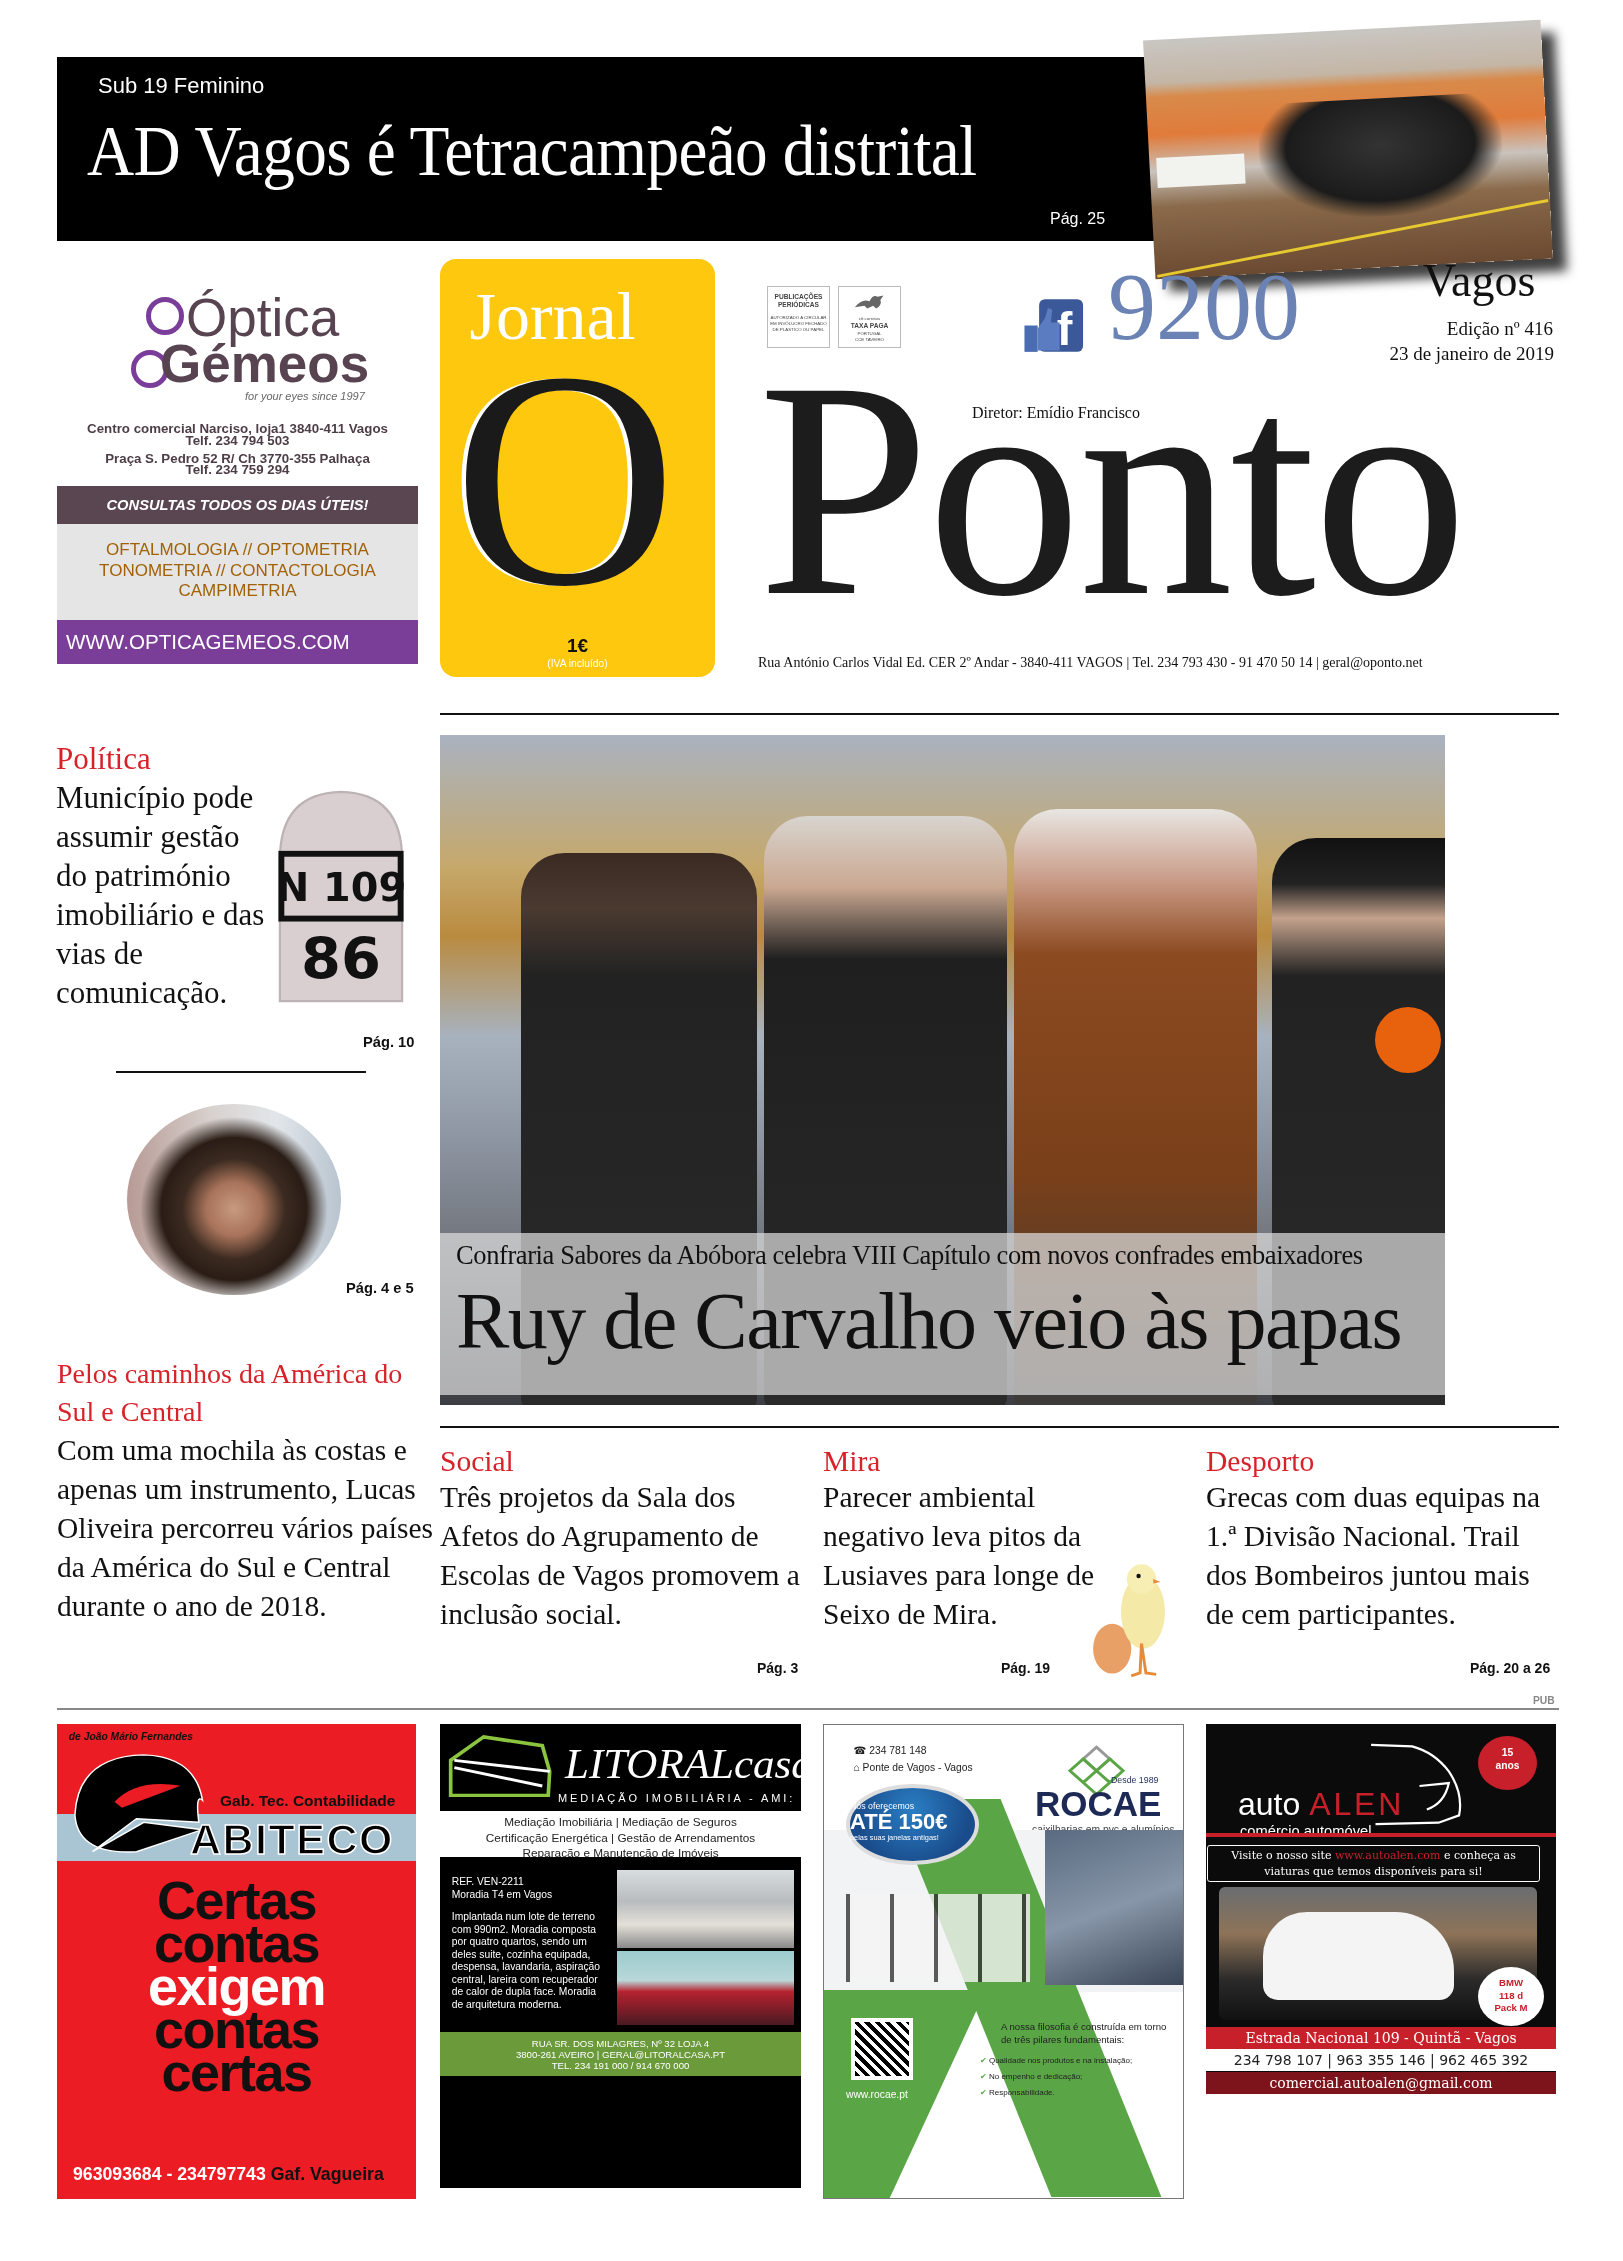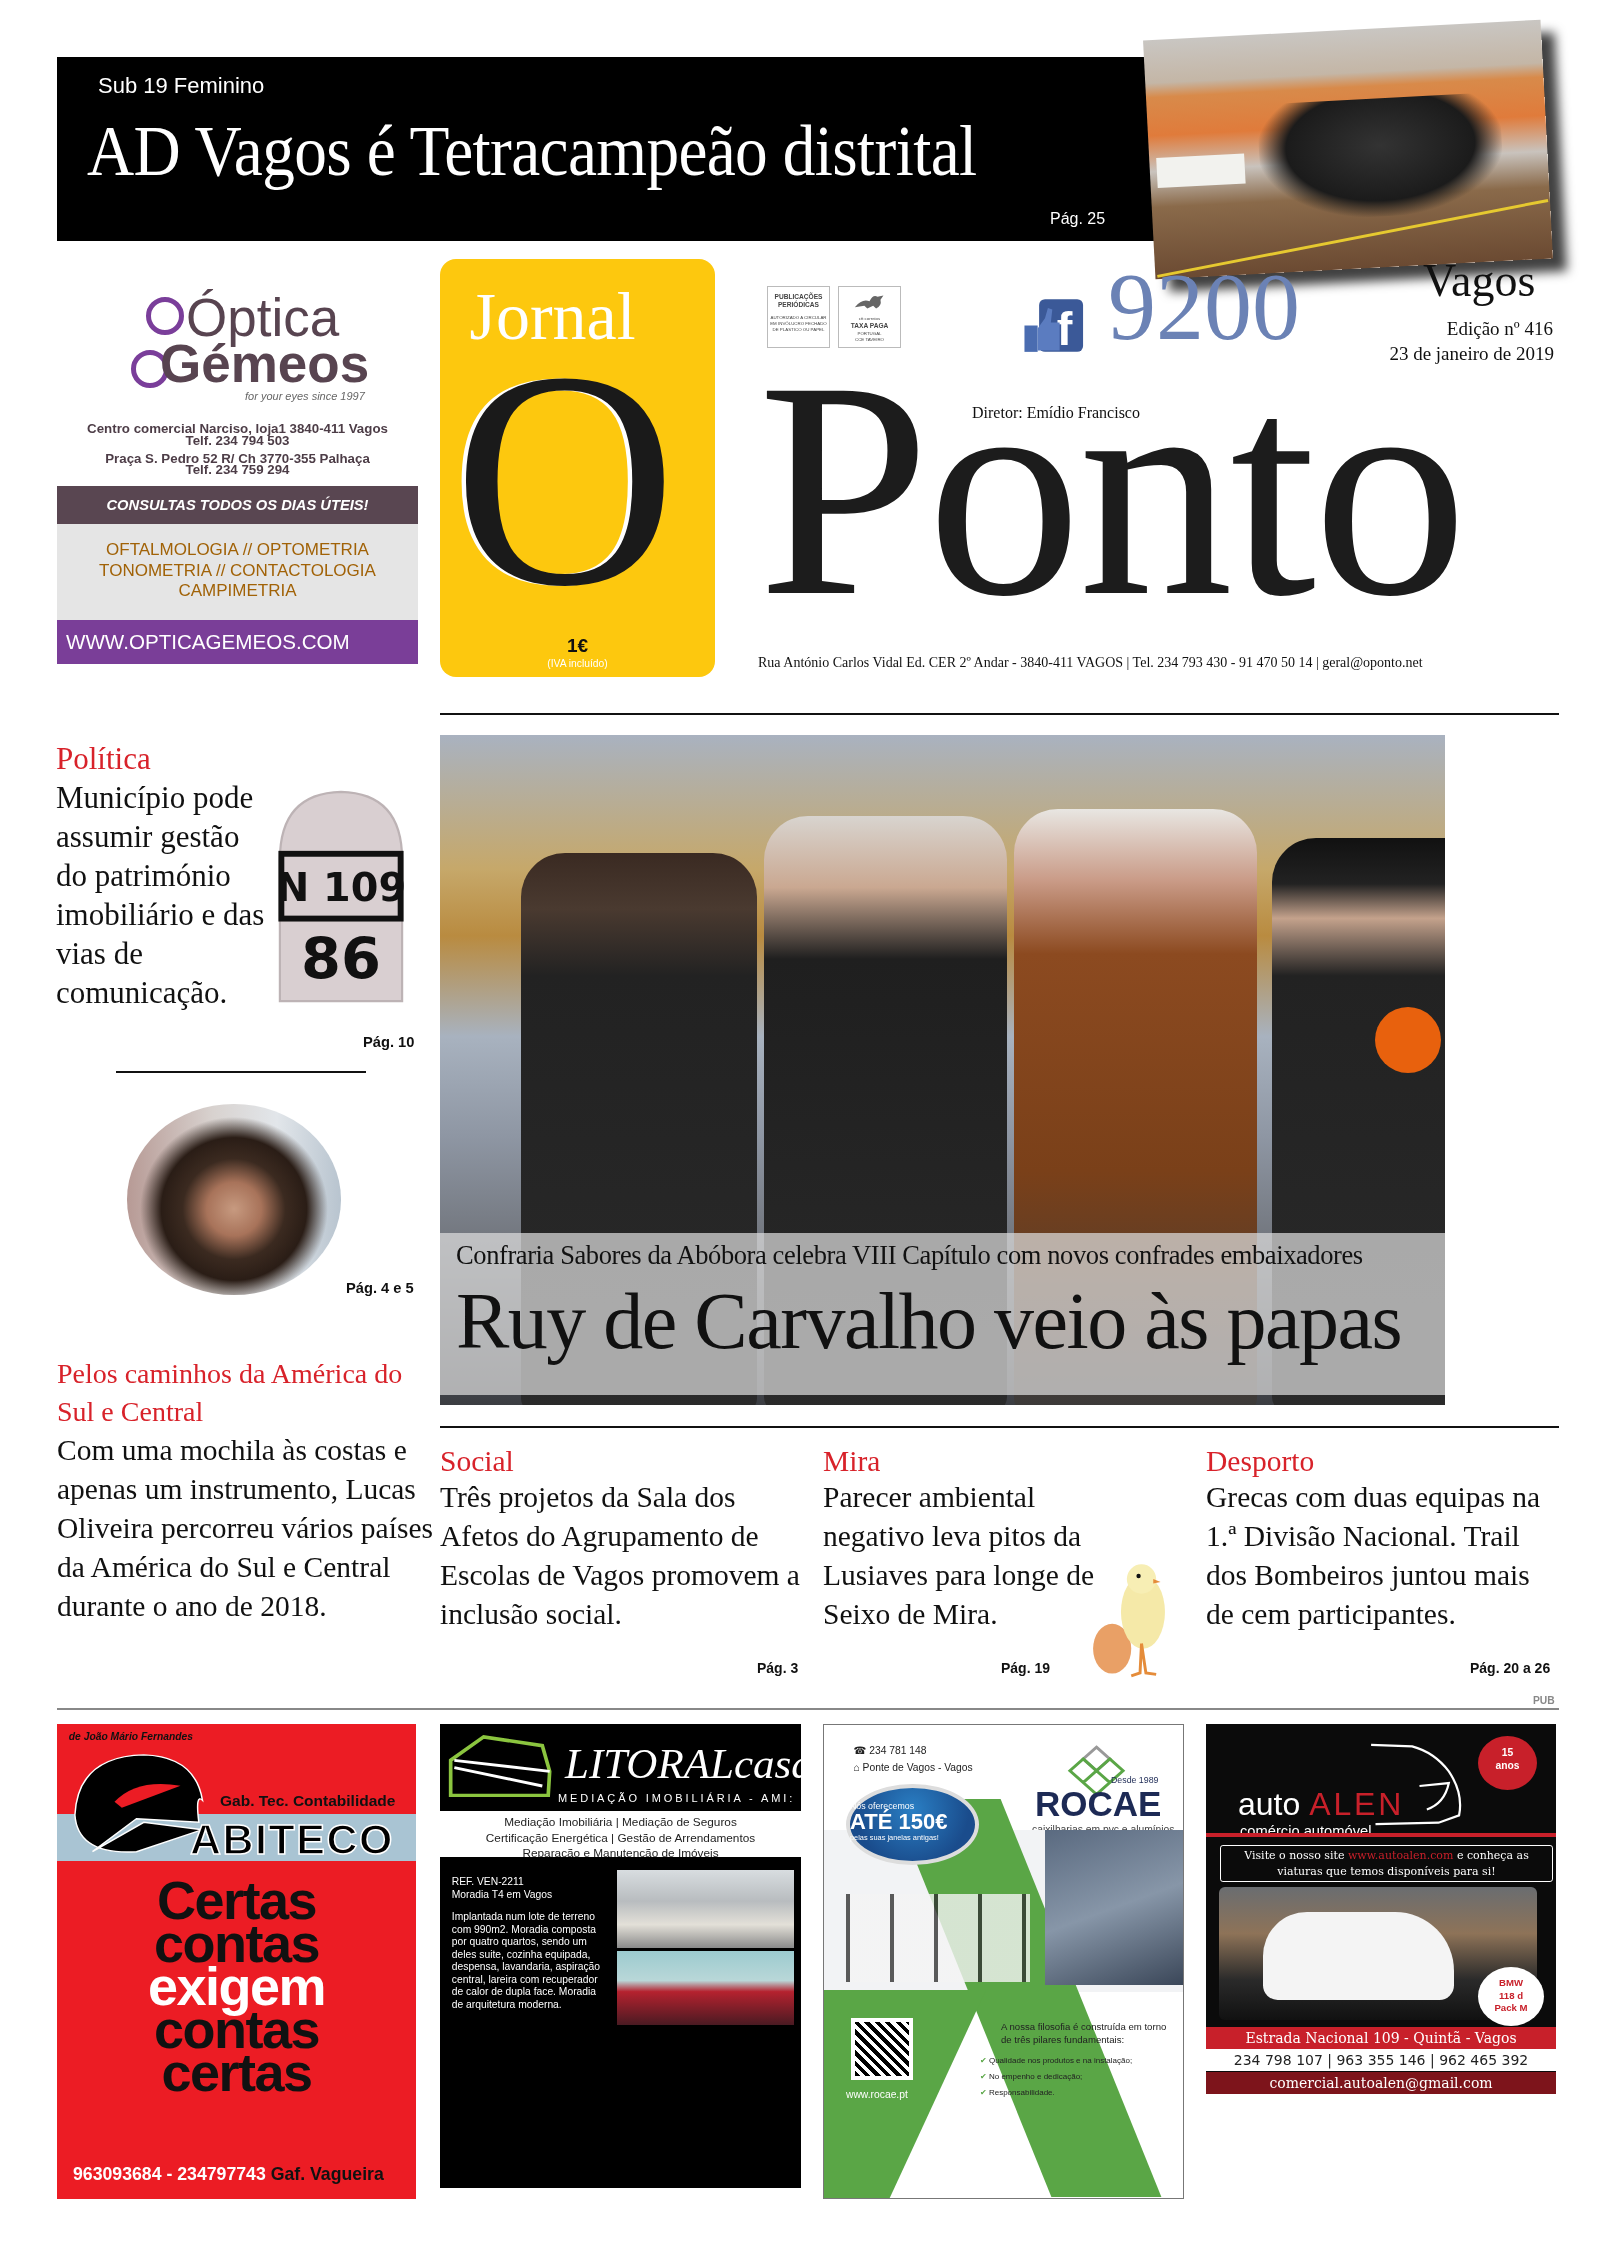--- a/index.html
+++ b/index.html
@@ -263,20 +263,25 @@
     <div>Reparação e Manutenção de Imóveis</div>
   </div>
   <div class="abs" style="left:0;top:133px;width:361px;height:331px;background:#000;">
     <div class="abs sans" style="left:11.8px;top:19px;width:155px;font-size:10.3px;line-height:12.5px;color:#fff;">
       <div>REF. VEN-2211</div>
       <div>Moradia T4 em Vagos</div>
       <div style="margin-top:10.3px;">Implantada num lote de terreno com 990m2. Moradia composta por quatro quartos, sendo um deles suite, cozinha equipada, despensa, lavandaria, aspiração central, lareira com recuperador de calor de dupla face. Moradia de arquitetura moderna.</div>
     </div>
     <div class="abs" style="left:177px;top:13.3px;width:177px;height:78px;background:linear-gradient(180deg,#d8dde0 0%,#b8bcbf 40%,#e3e0d8 70%,#8a8a8a 100%);"></div>
     <div class="abs" style="left:177px;top:94px;width:177px;height:74px;background:linear-gradient(180deg,#9ccbcf 0%,#b9d7d8 40%,#b5222f 55%,#4a1a22 100%);"></div>
+    <div class="abs sans" style="left:0;top:175px;width:361px;height:44px;background:#6a9a3a;color:#fff;text-align:center;font-size:9.6px;line-height:11px;padding-top:5.9px;">
+      <div>RUA SR. DOS MILAGRES, Nº 32 LOJA 4</div>
+      <div>3800-261 AVEIRO  |  GERAL@LITORALCASA.PT</div>
+      <div>TEL. 234 191 000 / 914 670 000</div>
+    </div>
   </div>
 </div>
 
 <div id="rocae-ad" class="abs">
   <div class="abs sans" style="left:29.5px;top:19px;font-size:10.3px;color:#222;">
     <div><span>☎ </span><span>234 781 148</span></div>
     <div style="margin-top:5.9px;"><span>⌂ </span><span>Ponte de Vagos - Vagos</span></div>
   </div>
   <svg class="abs" style="left:243px;top:19px;" width="59" height="52" viewBox="0 0 80 70">
     <path d="M40 4 L58 20 L40 36 L22 20 Z" fill="none" stroke="#999" stroke-width="4"></path>
@@ -313,21 +318,21 @@
   <div class="abs sans" style="left:32px;top:62px;font-size:32px;white-space:nowrap;">
     <span style="color:#fff;">auto</span>
     <span style="color:#c8202a;letter-spacing:2.9px;">ALEN</span>
   </div>
   <div class="abs sans" style="left:34px;top:99px;font-size:14.7px;color:#fff;">comércio automóvel</div>
   <div class="abs sans" style="left:272px;top:11.8px;width:59px;height:54px;border-radius:50%;background:#c8202a;color:#fff;text-align:center;font-weight:bold;font-size:10.3px;padding-top:10.3px;line-height:13.3px;">
     <div>15</div>
     <div>anos</div>
   </div>
   <div class="abs" style="left:0;top:109px;width:350px;height:4.4px;background:#c8202a;"></div>
-  <div class="abs" style="left:14px;top:121px;width:333px;height:37px;border:1.5px solid #fff;border-radius:2.9px;color:#fff;font-size:11px;text-align:center;line-height:16px;padding-top:1.5px;font-family:'DejaVu Serif',serif;">
+  <div class="abs" style="left:1px;top:121px;width:333px;height:37px;border:1.5px solid #fff;border-radius:2.9px;color:#fff;font-size:11px;text-align:center;line-height:16px;padding-top:1.5px;font-family:'DejaVu Serif',serif;">
     <span>Visite o nosso site </span><span style="color:#c8202a;">www.autoalen.com</span><span> e conheça as viaturas que temos disponíveis para si!</span>
   </div>
   <div class="abs" style="left:13.3px;top:163px;width:318px;height:133px;border-radius:5.9px;background:linear-gradient(180deg,#6a6d70 0%,#8e7358 35%,#2a2a2a 70%,#111 100%);">
     <div class="abs" style="left:44px;top:25px;width:191px;height:88px;border-radius:44px 59px 14.7px 14.7px;background:#f4f4f4;"></div>
   </div>
   <div class="abs sans" style="left:272px;top:243px;width:66px;height:59px;border-radius:50%;background:#fff;color:#c8202a;font-weight:bold;text-align:center;font-size:9.6px;line-height:12.5px;padding-top:10.3px;">
     <div>BMW</div>
     <div>118 d</div>
     <div>Pack M</div>
   </div>

